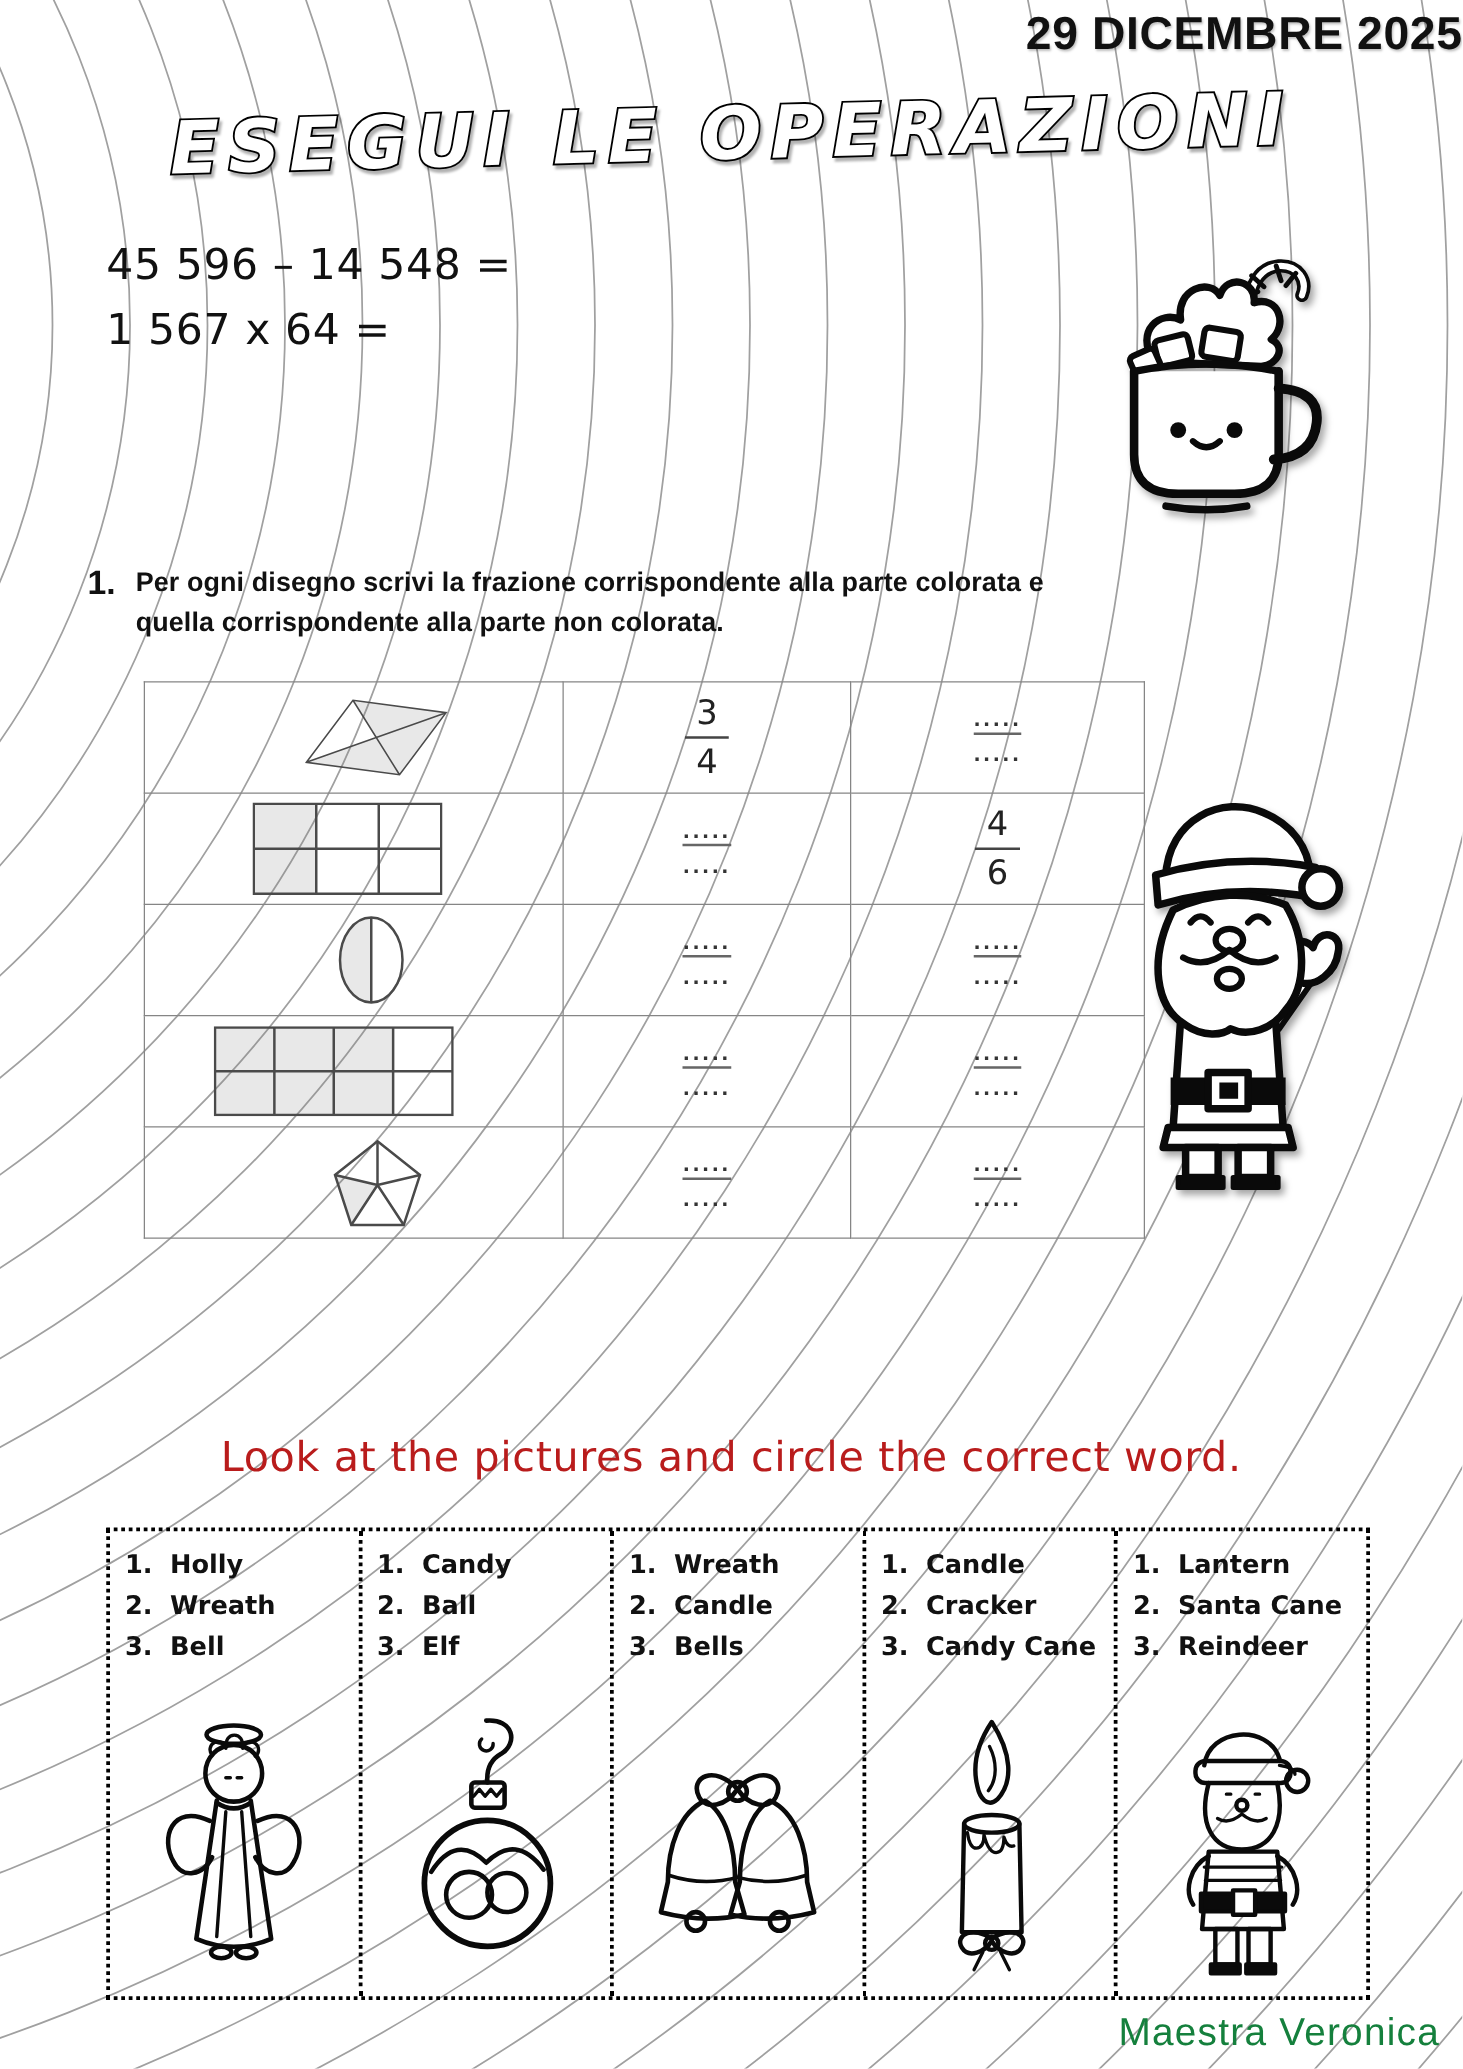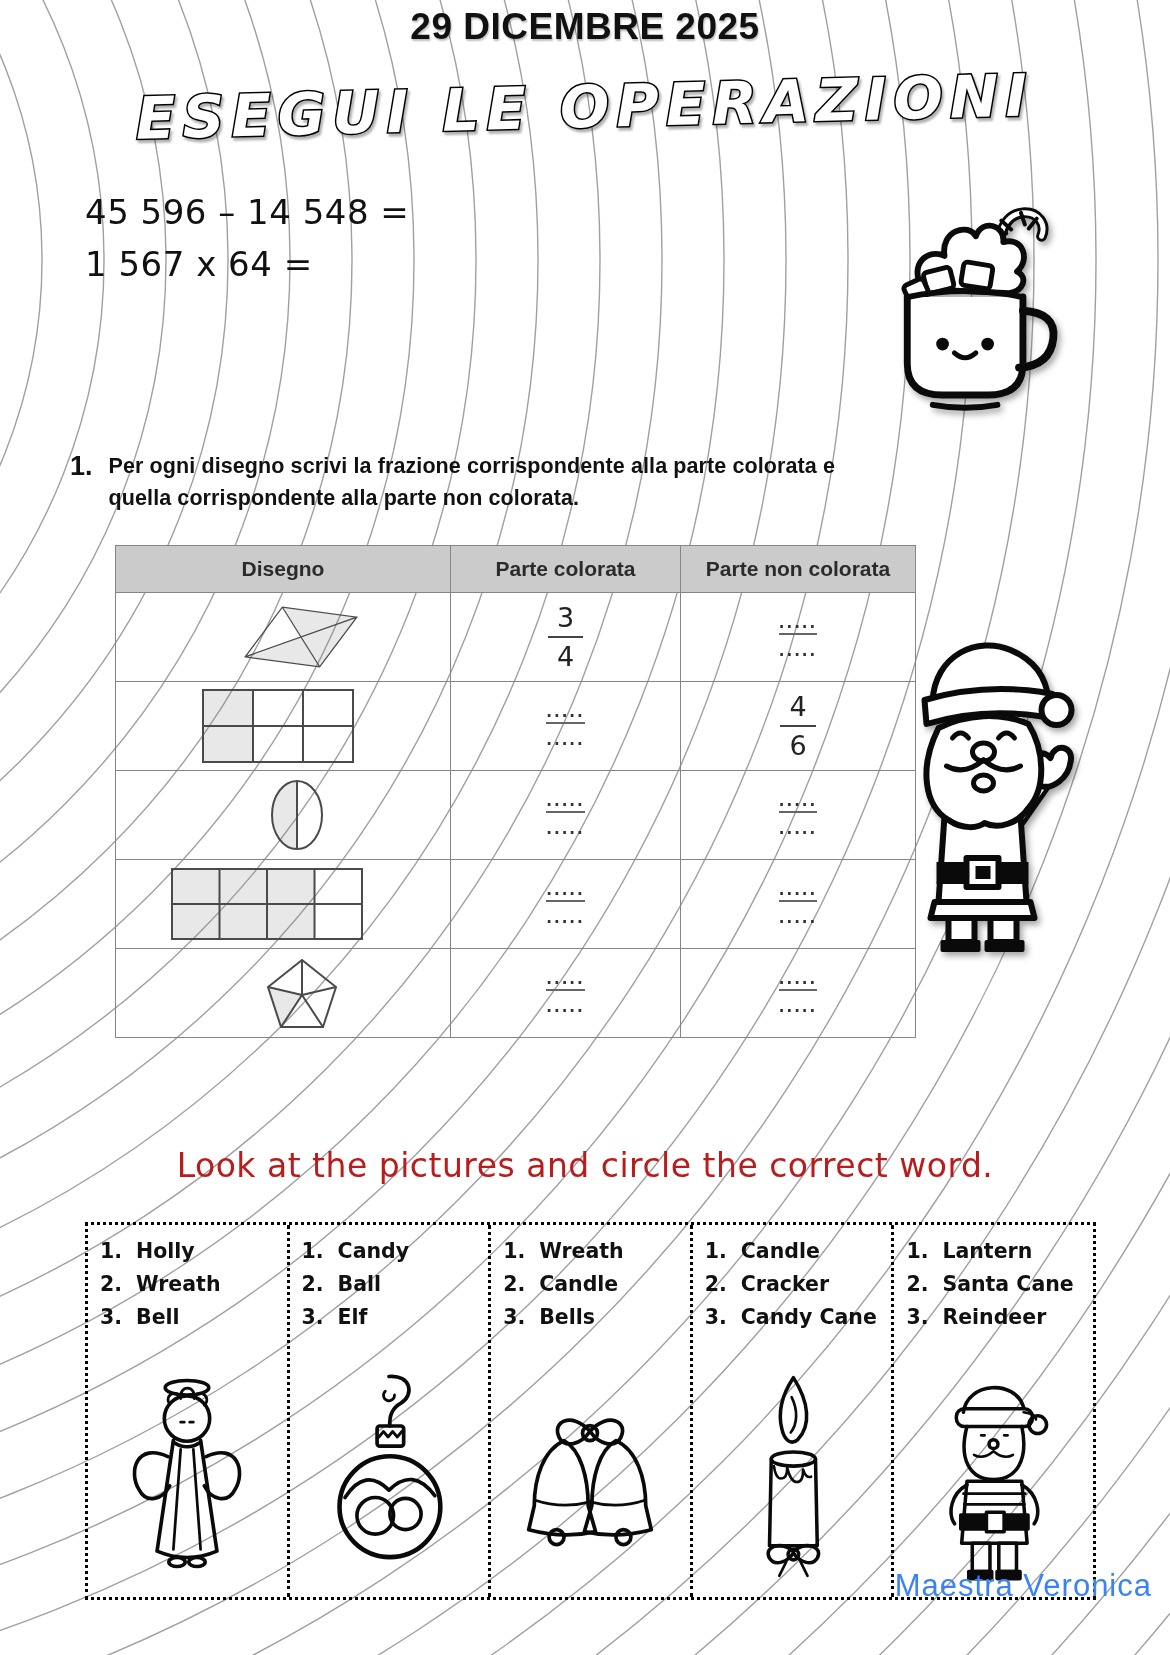--- a/index.html
+++ b/index.html
@@ -3,21 +3,21 @@
 <meta charset="utf-8">
 <style>
   html,body { margin:0; padding:0; background:#fff; }
   .canvas {
     position:relative; width:1170px; height:1655px; overflow:hidden;
     background:#fff; font-family:"DejaVu Sans", sans-serif; color:#111;
   }
   .bg-svg { position:absolute; left:0; top:0; z-index:0; }
 
   .date-title {
-    position:absolute; top:6px; left:0; width:100%; text-align:center;
+    position:absolute; top:6px; left:0; width:100%; text-align:right;
     font-family:"Liberation Sans", sans-serif; font-weight:bold;
     font-size:37px; letter-spacing:0.5px; z-index:2;
     text-shadow:1px 2px 2px rgba(0,0,0,0.25);
   }
   .main-title-svg { position:absolute; top:55px; left:0; z-index:2;
     filter:drop-shadow(2px 3px 1px rgba(0,0,0,0.3)); }
 
   .ops { position:absolute; left:85px; top:186px; z-index:2; font-size:34px; letter-spacing:0.5px; }
   .ops .op-line { height:52px; line-height:52px; white-space:nowrap; }
 
@@ -58,22 +58,22 @@
     display:flex; border:3px dotted #000;
   }
   .wbox { flex:1; display:flex; flex-direction:column; min-width:0; }
   .wbox + .wbox { border-left:3px dotted #000; }
   .wbox-list { padding:14px 4px 0 12px; }
   .wbox-item { display:flex; margin-bottom:9px; font-weight:bold; font-size:20.5px; white-space:nowrap; }
   .wbox-item .num { width:36px; flex:0 0 36px; }
   .wbox-art { flex:1; display:flex; align-items:flex-end; justify-content:center; padding-bottom:6px; }
 
   .watermark {
-    position:absolute; right:18px; top:1568px; z-index:2;
-    font-family:"Liberation Sans", sans-serif; font-size:31px; color:#3b82f6; letter-spacing:1px;
+    position:absolute; right:18px; top:1608px; z-index:2;
+    font-family:"Liberation Sans", sans-serif; font-size:31px; color:#15803d; letter-spacing:1px;
   }
 
   .ln { stroke:#4a4a4a; fill:none; }
   .shade { fill:rgba(130,130,130,0.18); stroke:none; }
 </style>
 </head>
 <body>
 
 <div class="canvas">
 
@@ -150,25 +150,20 @@
     <div class="ex1-text">Per ogni disegno scrivi la frazione corrispondente alla parte colorata e quella corrispondente alla parte non colorata.</div>
   </div>
 
   <table class="ftable">
     <colgroup>
         <col style="width:335px">
         <col style="width:230px">
         <col style="width:235px">
       </colgroup>
     <tbody>
-        <tr>
-      <th>Disegno</th>
-      <th>Parte colorata</th>
-      <th>Parte non colorata</th>
-    </tr>
     <tr>
       <td>
             <div class="shape-cell" style="padding-left:110px;">
         <svg width="150" height="72" viewBox="0 0 240 116">
           <path class="shade" d="M90,10 L210,26 L120,58 Z"></path>
           <path class="shade" d="M210,26 L150,106 L120,58 Z"></path>
           <path class="shade" d="M150,106 L30,90 L120,58 Z"></path>
           <path class="ln" stroke-width="2" d="M30,90 L90,10 L210,26 L150,106 Z M30,90 L210,26 M90,10 L150,106"></path>
         </svg>
             </div>

